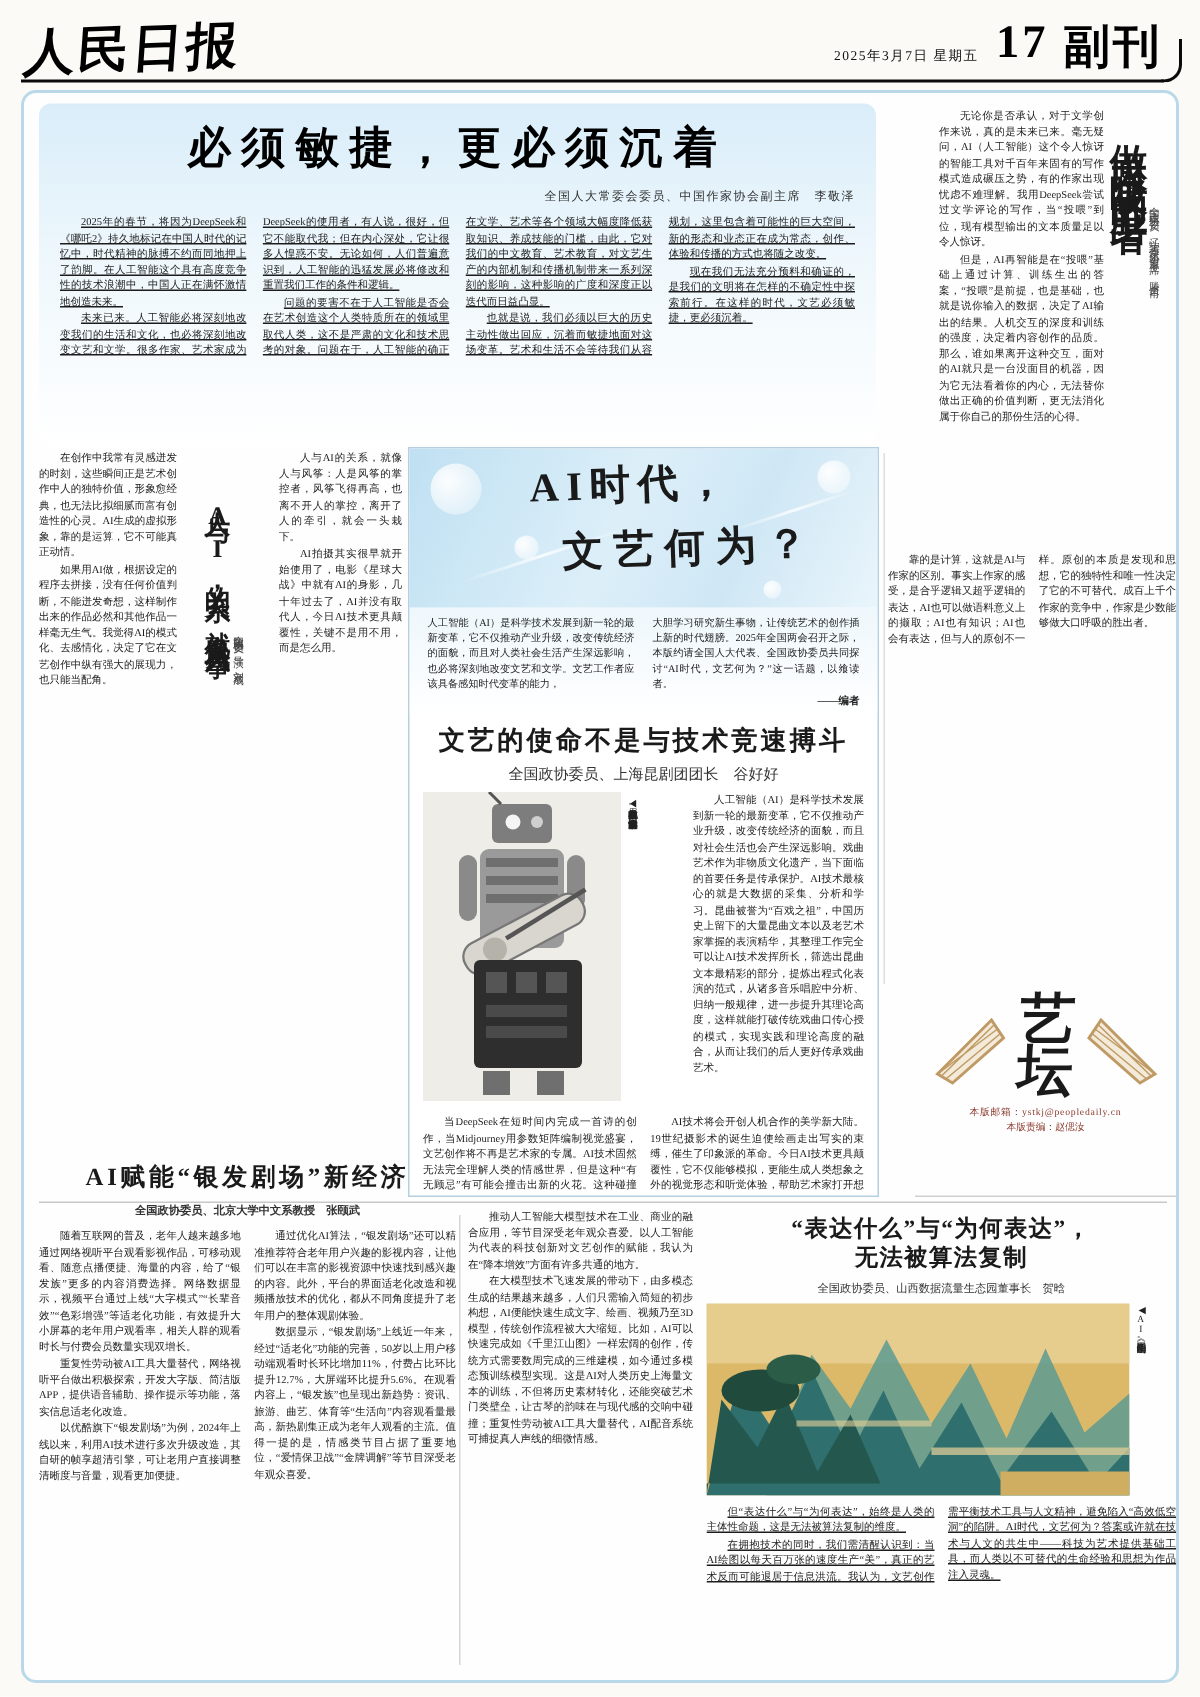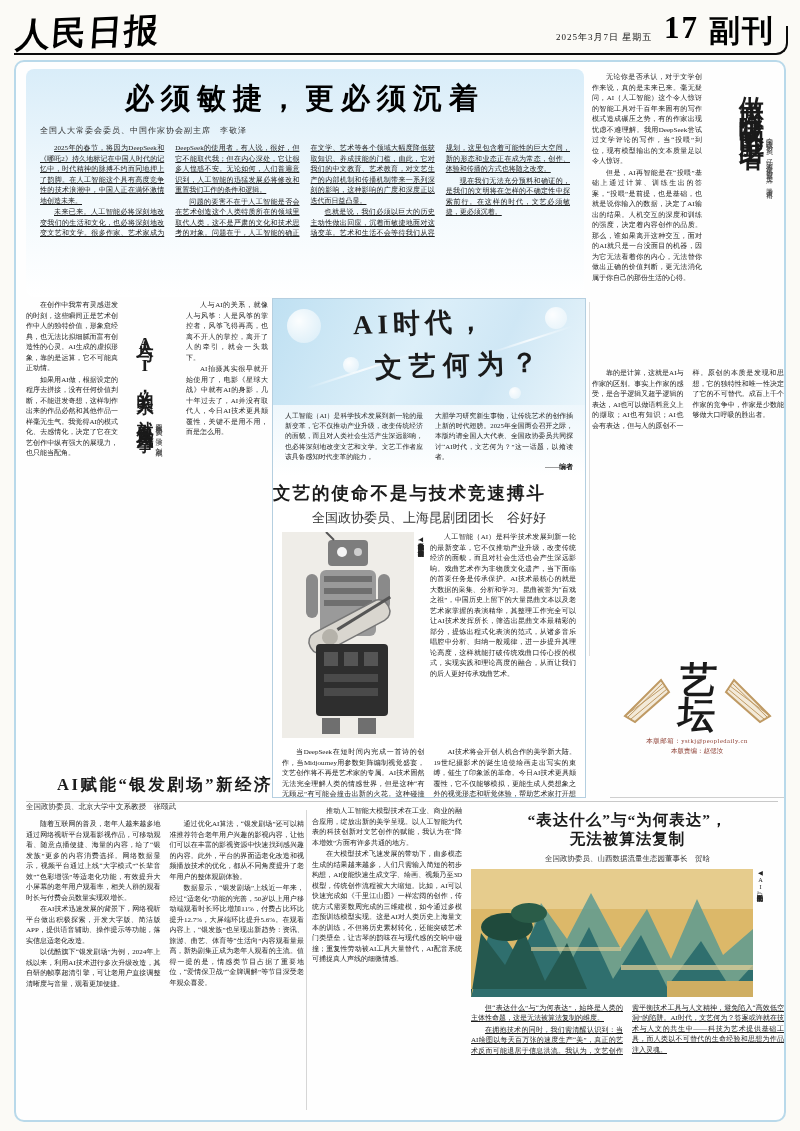--- a/index.html
+++ b/index.html
@@ -27,25 +27,25 @@
   
   .body-txt { font-size:7px; line-height:1.5; text-align:justify; color:#1c1c1c; }
   .body-txt p { text-indent:2em; margin-bottom:1px; }
   .vert { writing-mode:vertical-rl; text-orientation:upright; }
   .byline { font-size:8px; color:#333; letter-spacing:1px; }
 
   
   .sec-a { left:26px; top:69px; width:558px; height:228px; border-radius:8px;
     background:linear-gradient(180deg,#d9edf9 0%, #eef7fc 45%, #ffffff 100%); padding:10px 14px 8px; }
   .a-title { text-align:center; font-size:29px; font-weight:900; letter-spacing:7px; color:#000; }
-  .a-byline { text-align:left; margin-top:6px; margin-bottom:7px; }
+  .a-byline { text-align:right; margin-top:6px; margin-bottom:7px; }
   .a-body { column-count:4; column-gap:11px; height:142px; overflow:hidden;text-decoration:underline; }
 
   
-  .b-col-top { left:592px; top:72px; width:110px; height:290px; overflow:hidden; }
+  .b-col-top { left:626px; top:72px; width:110px; height:290px; overflow:hidden; }
   .b-head { left:704px; top:76px; width:78px; height:286px; display:flex; flex-direction:row; justify-content:flex-end; }
   .b-title { font-size:25px; font-weight:900; letter-spacing:6px; line-height:1; }
   .b-byline { font-size:7px; color:#444; margin-top:56px; margin-right:8px; letter-spacing:2px; }
   .b-col-main { left:592px; top:368px; width:192px; height:290px; column-count:2; column-gap:9px; overflow:hidden; }
 
   
   .yitan { left:610px; top:662px; width:174px; height:136px; border-bottom:1px solid #cfcfcf;
     display:flex; flex-direction:column; align-items:center; }
   .yitan-row { display:flex; align-items:center; gap:6px; margin-top:2px; }
   .yitan-chars { display:flex; flex-direction:column; line-height:0.92; font-size:37px; font-weight:900;
@@ -66,32 +66,32 @@
   .sec-d { left:272px; top:298px; width:314px; height:500px; border:1px solid #b5cfe0; background:#fff; overflow:hidden; }
   .d-banner { position:relative; height:106px; overflow:hidden;
     background:linear-gradient(115deg,#bfe0f2 0%, #dcefF9 45%, #cfe7f5 70%, #e9f5fb 100%); }
   .planet { position:absolute; border-radius:50%; background:radial-gradient(circle at 35% 35%, rgba(255,255,255,.95), rgba(255,255,255,.25)); }
   .streak { position:absolute; background:linear-gradient(90deg, rgba(255,255,255,0), rgba(255,255,255,.8), rgba(255,255,255,0)); height:2px; transform:rotate(-18deg); }
   .d-ban1 { position:absolute; right:96px; top:6px; font-size:27px; font-weight:900; letter-spacing:5px; transform:rotate(-2deg); }
   .d-ban2 { position:absolute; right:40px; top:48px; font-size:27px; font-weight:900; letter-spacing:7px; transform:rotate(-2deg); }
   .d-note { display:flex; gap:12px; padding:6px 12px 4px; background:linear-gradient(180deg,#eef7fc,#ffffff); }
   .d-note-col { flex:1; font-size:6.8px; line-height:1.5; text-align:justify; color:#222; }
   .d-note-sign { text-align:right; font-size:7px; font-weight:bold; }
-  .d-title { font-size:17.5px; font-weight:900; letter-spacing:2px; margin-top:5px; }
-  .d-byline { text-align:center; font-size:13px; color:#333; margin-top:4px; margin-bottom:5px; }
+  .d-title { text-align:center; font-size:17.5px; font-weight:900; letter-spacing:2px; margin-top:5px; }
+  .d-byline { text-align:center; font-size:10px; color:#333; margin-top:4px; margin-bottom:5px; }
   .d-content { display:flex; gap:5px; padding:0 9px; height:212px; }
   .d-photo { display:flex; }
   .d-caption { font-size:6.3px; color:#222; margin-left:2px; letter-spacing:0px; height:205px; }
-  .d-text { flex:1; overflow:hidden; }
+  .d-text { flex:1; overflow:hidden;margin-left:32px; }
   .d-bottom { padding:3px 9px 0; column-count:2; column-gap:9px; height:108px; overflow:hidden; }
 
   
   .sec-e { left:26px; top:766px; width:278px; height:310px; }
   .e-title { text-align:center; font-size:16.5px; font-weight:900; letter-spacing:2.5px; margin-top:8px; }
-  .e-byline { font-size:7.5px; color:#333; margin-top:6px; margin-bottom:7px; }
+  .e-byline { text-align:center; font-size:7.5px; color:#333; margin-top:6px; margin-bottom:7px;font-weight:bold; }
   .e-body { column-count:2; column-gap:9px; height:246px; overflow:hidden; }
 
   
   .sec-f { left:312px; top:806px; width:472px; height:310px; display:flex; gap:9px; }
   .f-left { width:150px; height:100%; overflow:hidden; }
   .f-right { flex:1; }
   .f-title { text-align:center; font-size:15.5px; font-weight:900; letter-spacing:1px; line-height:1.25; margin-top:4px; }
   .f-byline { text-align:center; font-size:7.5px; color:#333; margin-top:5px; margin-bottom:5px; }
   .f-photo-row { display:flex; }
   .f-caption { font-size:6.3px; color:#222; margin-left:2px; height:130px; }
@@ -237,30 +237,30 @@
 
 <div class="abs div-h"></div>
 <div class="abs div-v-ef"></div>
 <div class="abs div-v-db"></div>
 
 <div class="abs sec-e">
   <div class="e-title">AI赋能“银发剧场”新经济</div>
   <div class="e-byline">全国政协委员、北京大学中文系教授　张颐武</div>
   <div class="e-body body-txt">
     <p>随着互联网的普及，老年人越来越多地通过网络视听平台观看影视作品，可移动观看、随意点播便捷、海量的内容，给了“银发族”更多的内容消费选择。网络数据显示，视频平台通过上线“大字模式”“长辈音效”“色彩增强”等适老化功能，有效提升大小屏幕的老年用户观看率，相关人群的观看时长与付费会员数量实现双增长。</p>
-    <p>在AI技术迅速发展的背景下，网络视听平台做出积极探索，开发大字版、简洁版APP，提供语音辅助、操作提示等功能，落实信息适老化改造。</p>
+    <p>重复性劳动被AI工具大量替代，网络视听平台做出积极探索，开发大字版、简洁版APP，提供语音辅助、操作提示等功能，落实信息适老化改造。</p>
     <p>以优酷旗下“银发剧场”为例，2024年上线以来，利用AI技术进行多次升级改造，其自研的帧享超清引擎，可让老用户直接调整清晰度与音量，观看更加便捷。</p>
     <p>通过优化AI算法，“银发剧场”还可以精准推荐符合老年用户兴趣的影视内容，让他们可以在丰富的影视资源中快速找到感兴趣的内容。此外，平台的界面适老化改造和视频播放技术的优化，都从不同角度提升了老年用户的整体观剧体验。</p>
     <p>数据显示，“银发剧场”上线近一年来，经过“适老化”功能的完善，50岁以上用户移动端观看时长环比增加11%，付费占比环比提升12.7%，大屏端环比提升5.6%。在观看内容上，“银发族”也呈现出新趋势：资讯、旅游、曲艺、体育等“生活向”内容观看量最高，新热剧集正成为老年人观看的主流。值得一提的是，情感类节目占据了重要地位，“爱情保卫战”“金牌调解”等节目深受老年观众喜爱。</p>
   </div>
 </div>
 
 <div class="abs sec-f">
   <div class="f-left body-txt">
-    <p>推动人工智能大模型技术在工业、商业的融合应用，绽放出新的美学呈现。以人工智能为代表的科技创新对文艺创作的赋能，我认为在“降本增效”方面有许多共通的地方。</p>
+    <p>推动人工智能大模型技术在工业、商业的融合应用，等节目深受老年观众喜爱。以人工智能为代表的科技创新对文艺创作的赋能，我认为在“降本增效”方面有许多共通的地方。</p>
     <p>在大模型技术飞速发展的带动下，由多模态生成的结果越来越多，人们只需输入简短的初步构想，AI便能快速生成文字、绘画、视频乃至3D模型，传统创作流程被大大缩短。比如，AI可以快速完成如《千里江山图》一样宏阔的创作，传统方式需要数周完成的三维建模，如今通过多模态预训练模型实现。这是AI对人类历史上海量文本的训练，不但将历史素材转化，还能突破艺术门类壁垒，让古琴的韵味在与现代感的交响中碰撞；重复性劳动被AI工具大量替代，AI配音系统可捕捉真人声线的细微情感。</p>
   </div>
   <div class="f-right">
     <div class="f-title">
       <div>“表达什么”与“为何表达”，</div>
       <div>无法被算法复制</div>
     </div>
     <div class="f-byline">全国政协委员、山西数据流量生态园董事长　贺晗</div>
     <div class="f-photo-row">
       <svg width="282" height="128" viewBox="0 0 282 128">

